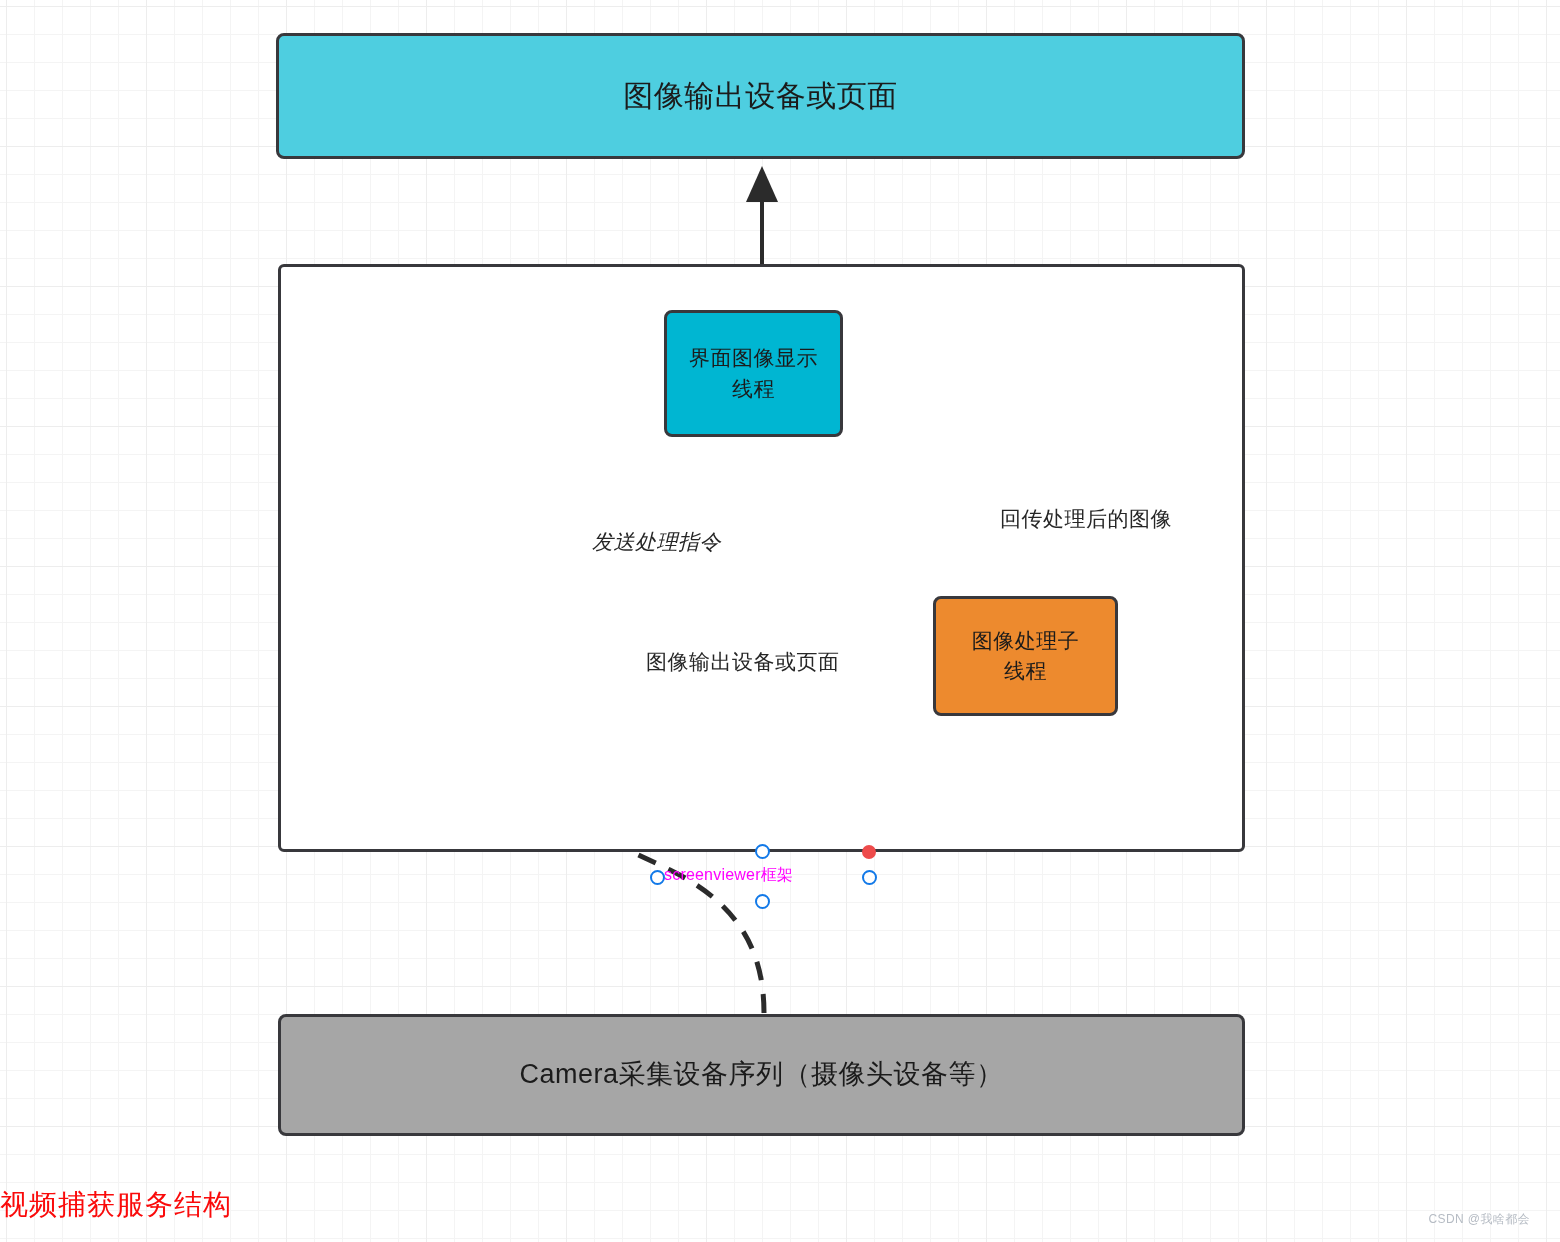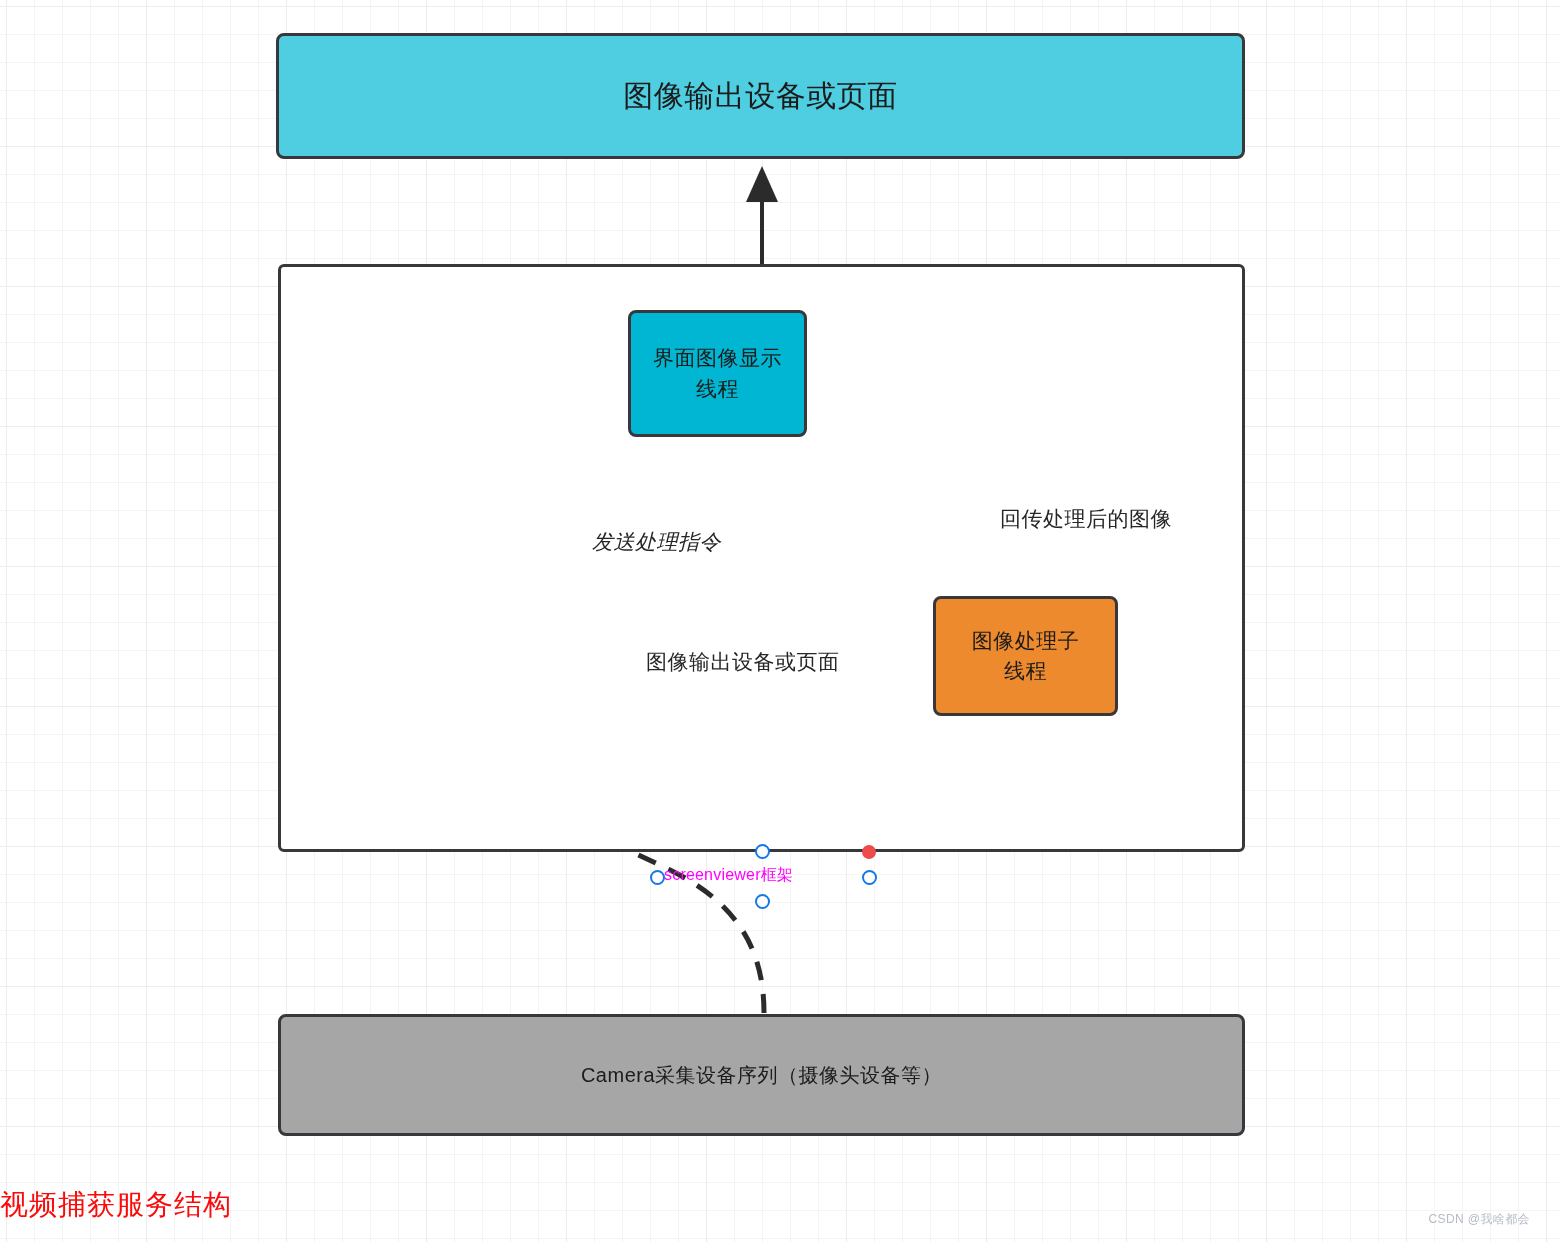--- a/index.html
+++ b/index.html
@@ -54,21 +54,21 @@
     width: 967px;
     height: 588px;
     background: #ffffff;
     border: 3px solid #38383c;
     border-radius: 6px;
     box-sizing: border-box;
     position: absolute;
   }
 
   #node-ui-display {
-    left: 628px;
+    left: 664px;
     top: 310px;
     width: 179px;
     height: 127px;
     background: #00b6d2;
     font-size: 21px;
   }
 
   #node-capture-thread {
     left: 355px;
     top: 596px;
@@ -86,21 +86,21 @@
     background: #ed8a2e;
     font-size: 21px;
   }
 
   #node-camera {
     left: 278px;
     top: 1014px;
     width: 967px;
     height: 122px;
     background: #a6a6a6;
-    font-size: 20px;
+    font-size: 27px;
   }
 
   svg#edges {
     position: absolute;
     left: 0;
     top: 0;
     width: 1560px;
     height: 1242px;
     pointer-events: none;
   }

